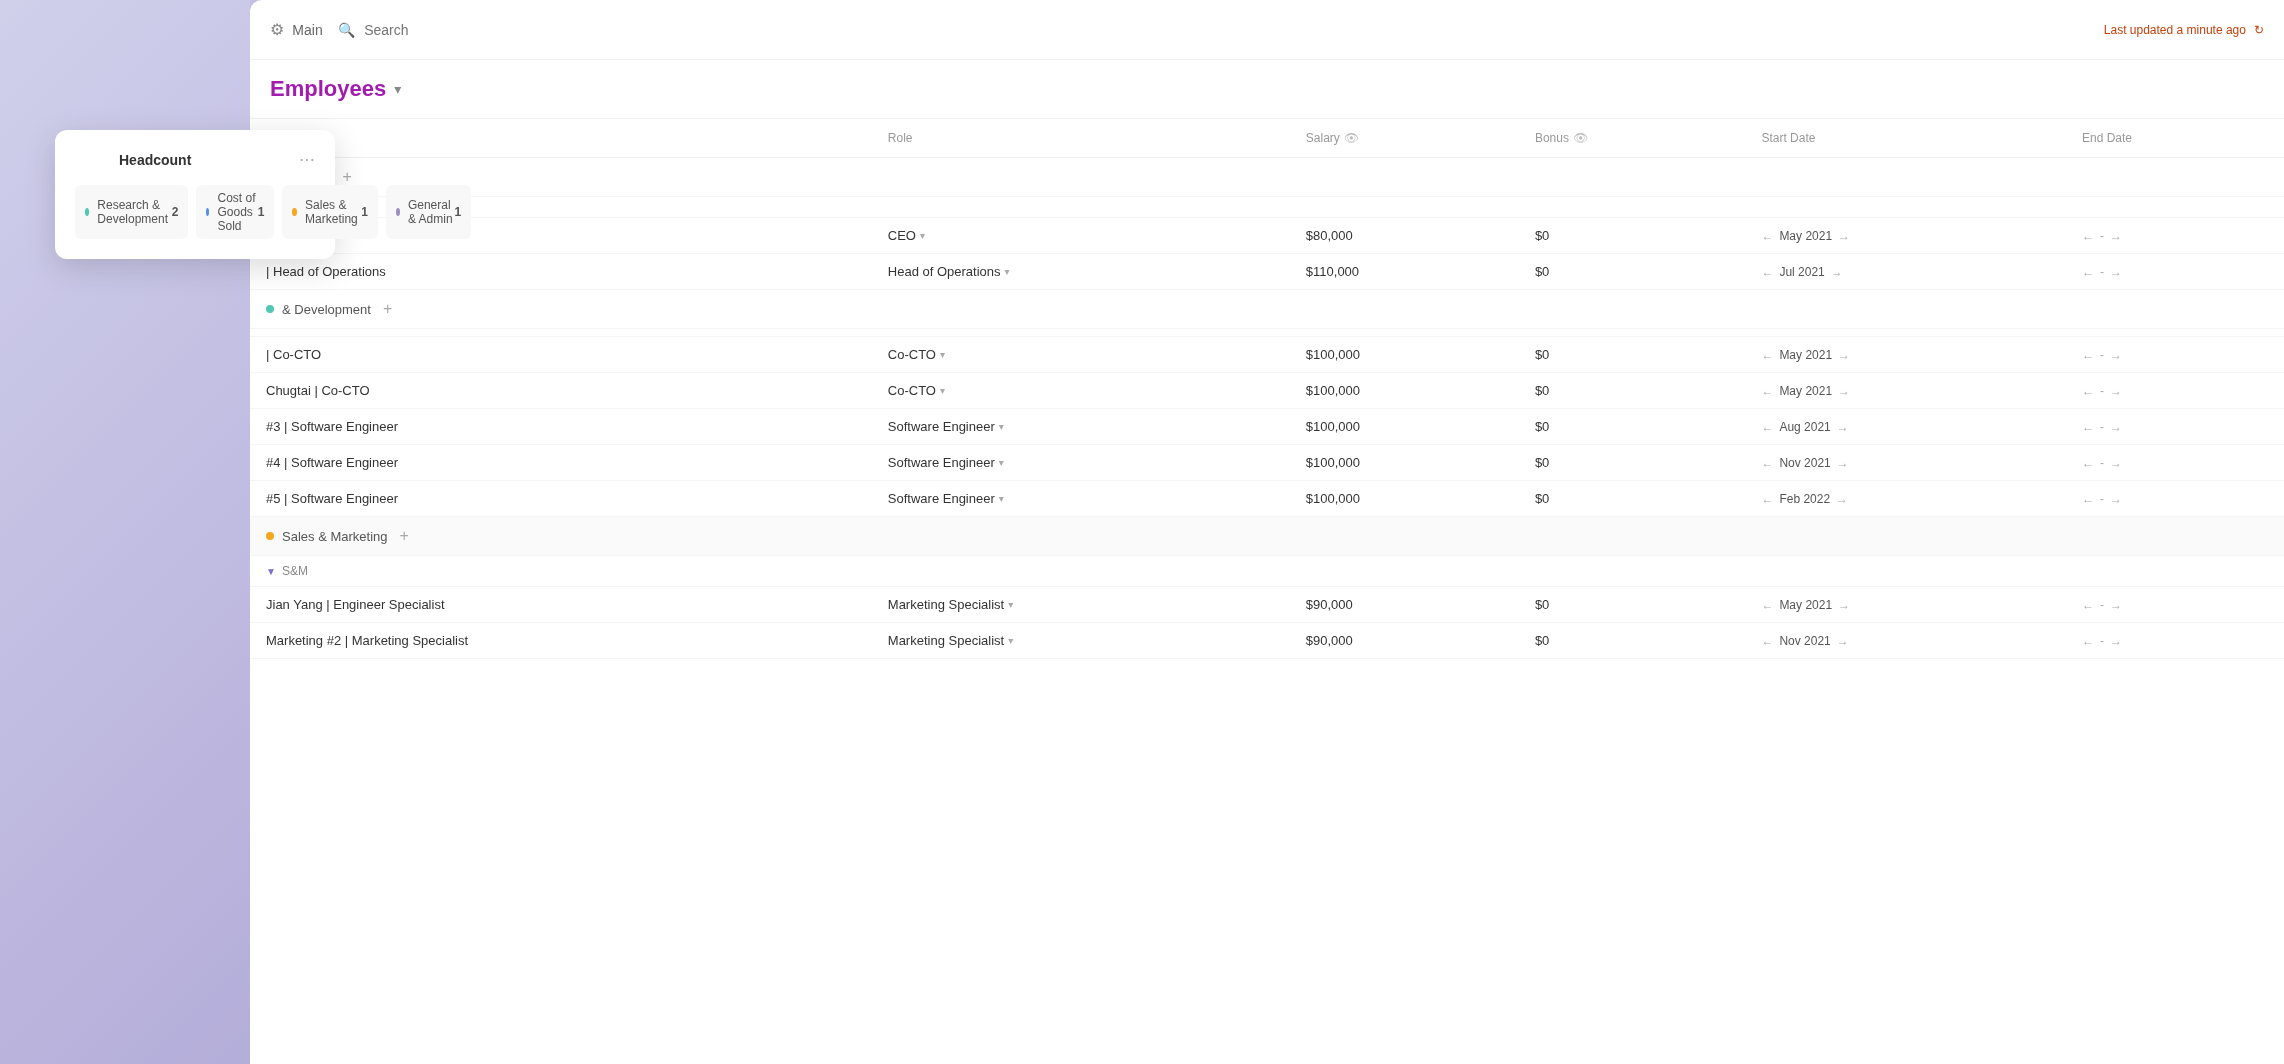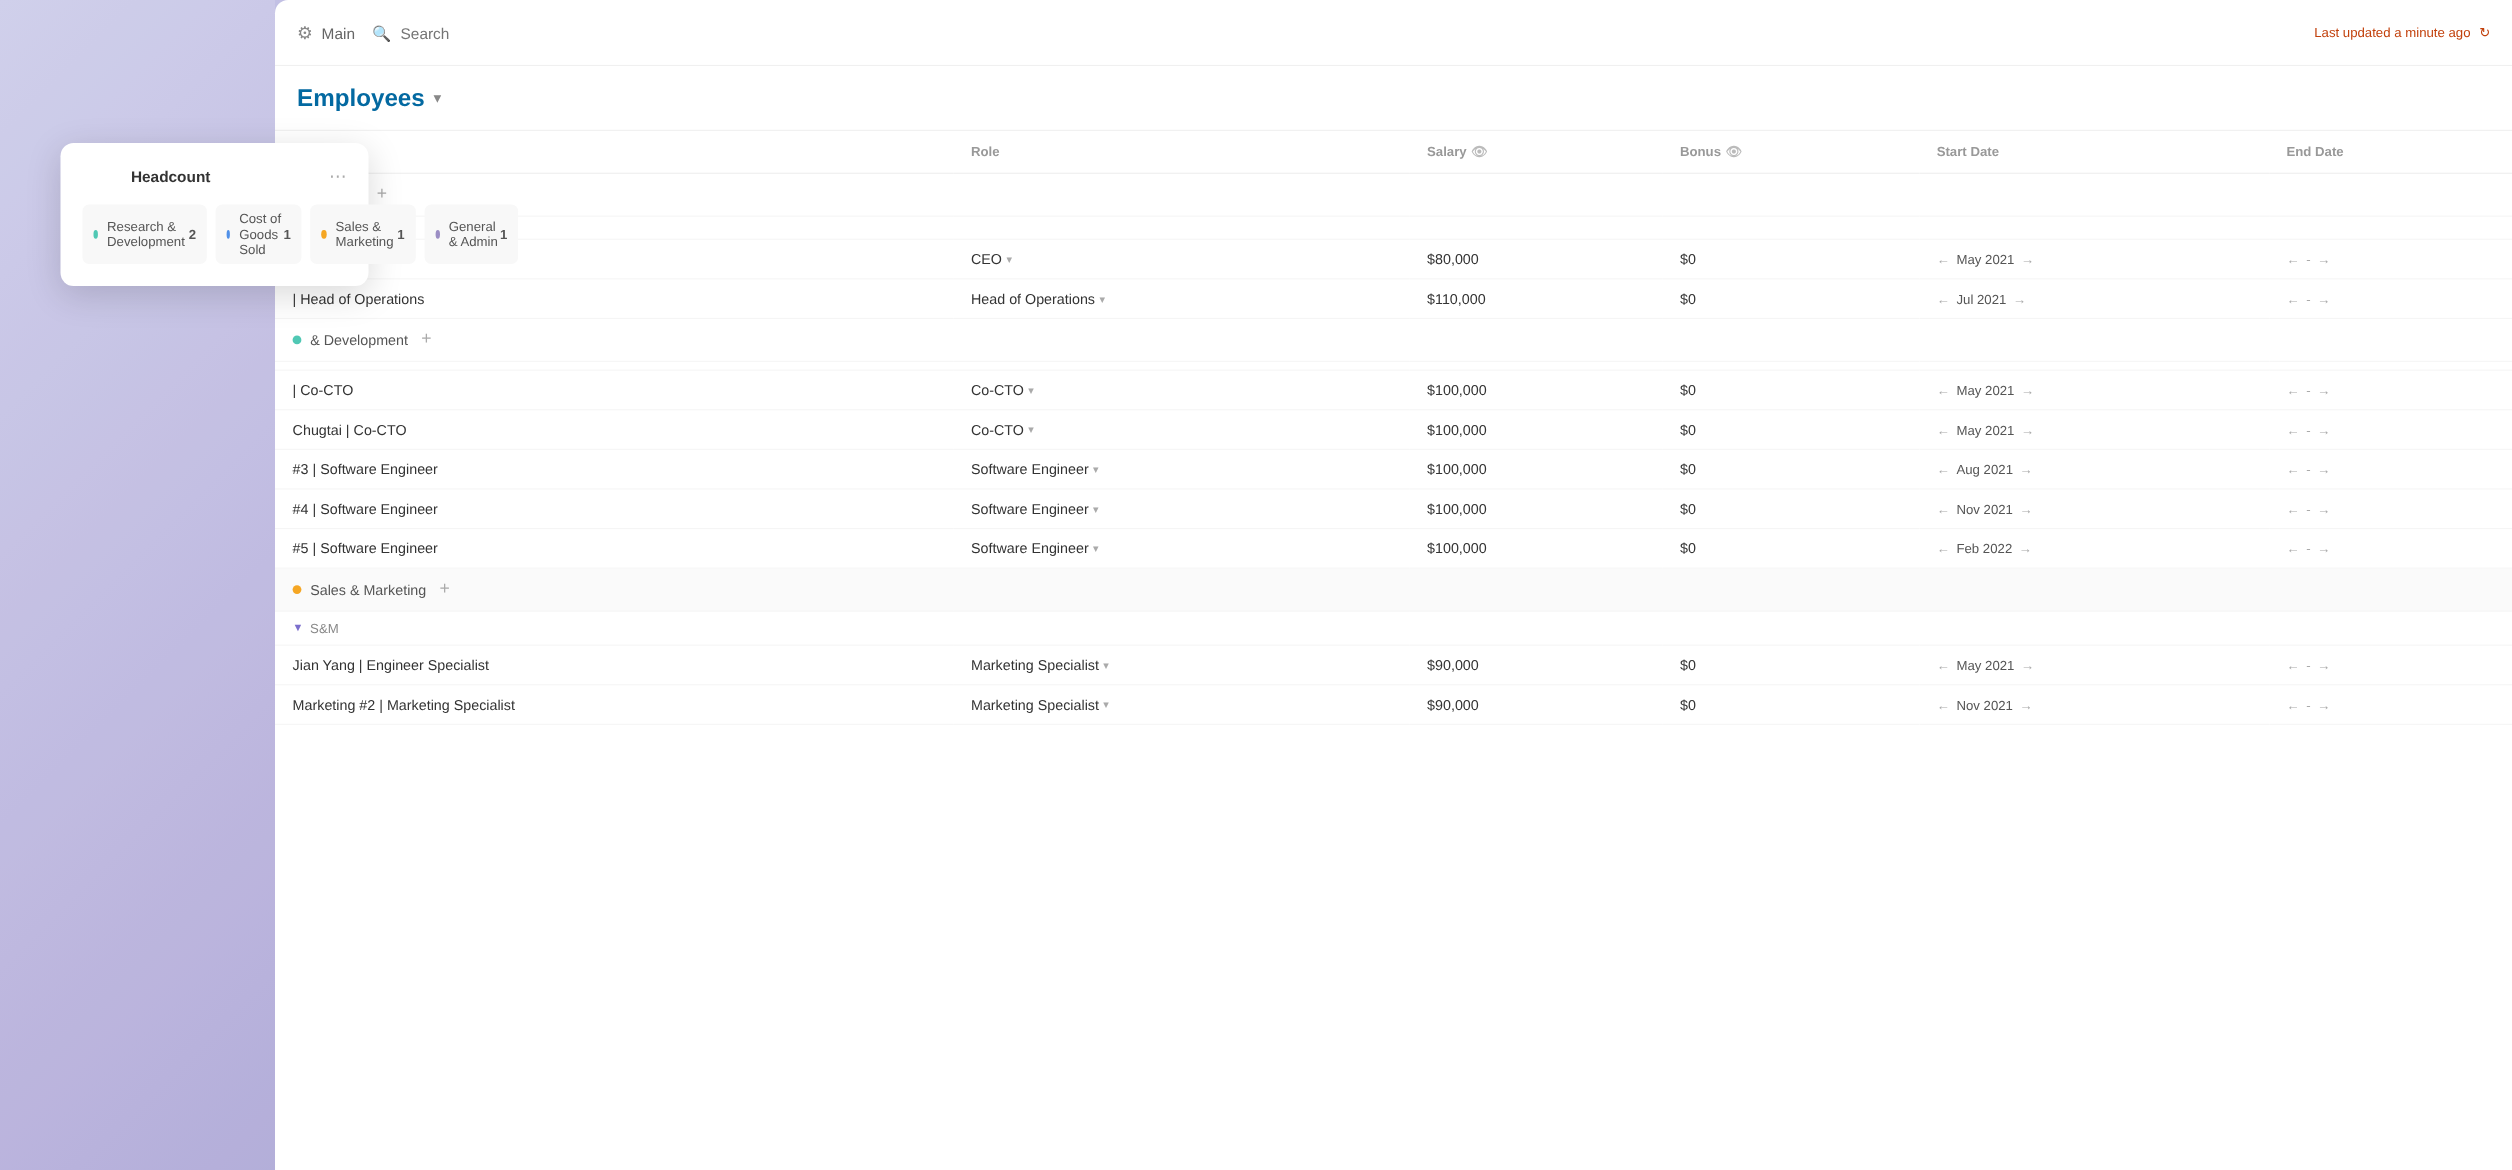--- a/index.html
+++ b/index.html
@@ -84,21 +84,21 @@
     .employees-header {
       display: flex;
       align-items: center;
       padding: 16px 20px;
       border-bottom: 1px solid #f0f0f0;
     }
 
     .employees-title {
       font-size: 22px;
       font-weight: 600;
-      color: #0369a1;
+      color: #a21caf;
     }
 
     .chevron-icon {
       margin-left: 8px;
       color: #888;
       font-size: 14px;
     }
 
     
     .table-wrapper {
@@ -122,21 +122,20 @@
       font-weight: 500;
       color: #999;
       font-size: 12px;
       white-space: nowrap;
     }
 
     thead th .col-header {
       display: flex;
       align-items: center;
       gap: 4px;
-      font-weight: bold;
     }
 
     tbody tr {
       border-bottom: 1px solid #f5f5f5;
     }
 
     .group-row td {
       padding: 10px 16px;
       font-weight: 500;
       color: #555;

